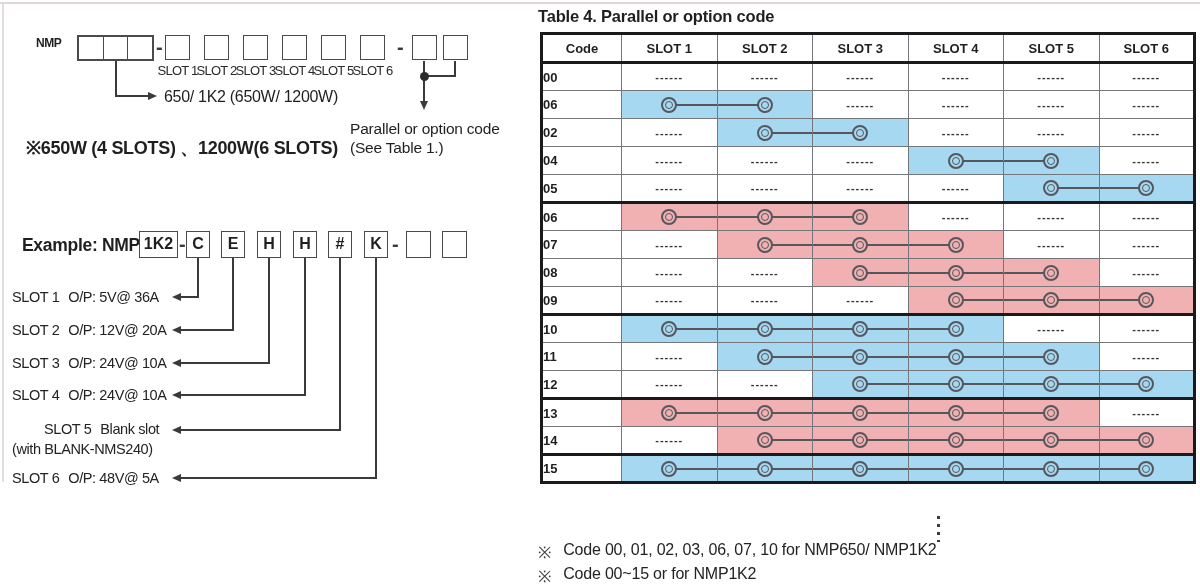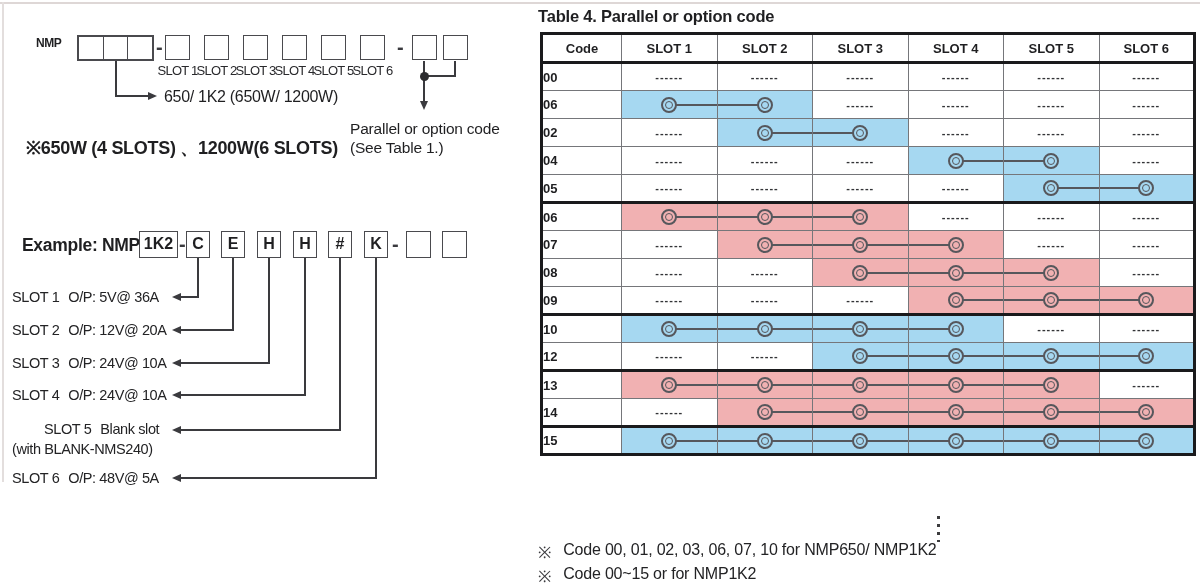--- a/index.html
+++ b/index.html
@@ -384,20 +384,49 @@
             </td>
             <td class="hl" style="background: rgb(166, 216, 241);">
               <div class="cline" style="left: 0px; right: 50%;"></div>
               <div class="ring" style="background: rgb(166, 216, 241);">
                 <div class="ring-in"></div>
               </div>
             </td>
             <td class="dash">------</td>
             <td class="dash">------</td>
           </tr>
+          <tr>
+            <td class="code">11</td>
+            <td class="dash">------</td>
+            <td class="hl" style="background: rgb(166, 216, 241);">
+              <div class="cline" style="left: 50%; right: 0px;"></div>
+              <div class="ring" style="background: rgb(166, 216, 241);">
+                <div class="ring-in"></div>
+              </div>
+            </td>
+            <td class="hl" style="background: rgb(166, 216, 241);">
+              <div class="cline" style="left: 0px; right: 0px;"></div>
+              <div class="ring" style="background: rgb(166, 216, 241);">
+                <div class="ring-in"></div>
+              </div>
+            </td>
+            <td class="hl" style="background: rgb(166, 216, 241);">
+              <div class="cline" style="left: 0px; right: 0px;"></div>
+              <div class="ring" style="background: rgb(166, 216, 241);">
+                <div class="ring-in"></div>
+              </div>
+            </td>
+            <td class="hl" style="background: rgb(166, 216, 241);">
+              <div class="cline" style="left: 0px; right: 50%;"></div>
+              <div class="ring" style="background: rgb(166, 216, 241);">
+                <div class="ring-in"></div>
+              </div>
+            </td>
+            <td class="dash">------</td>
+          </tr>
           <tr class="group-end">
             <td class="code">12</td>
             <td class="dash">------</td>
             <td class="dash">------</td>
             <td class="hl" style="background: rgb(166, 216, 241);">
               <div class="cline" style="left: 50%; right: 0px;"></div>
               <div class="ring" style="background: rgb(166, 216, 241);">
                 <div class="ring-in"></div>
               </div>
             </td>

